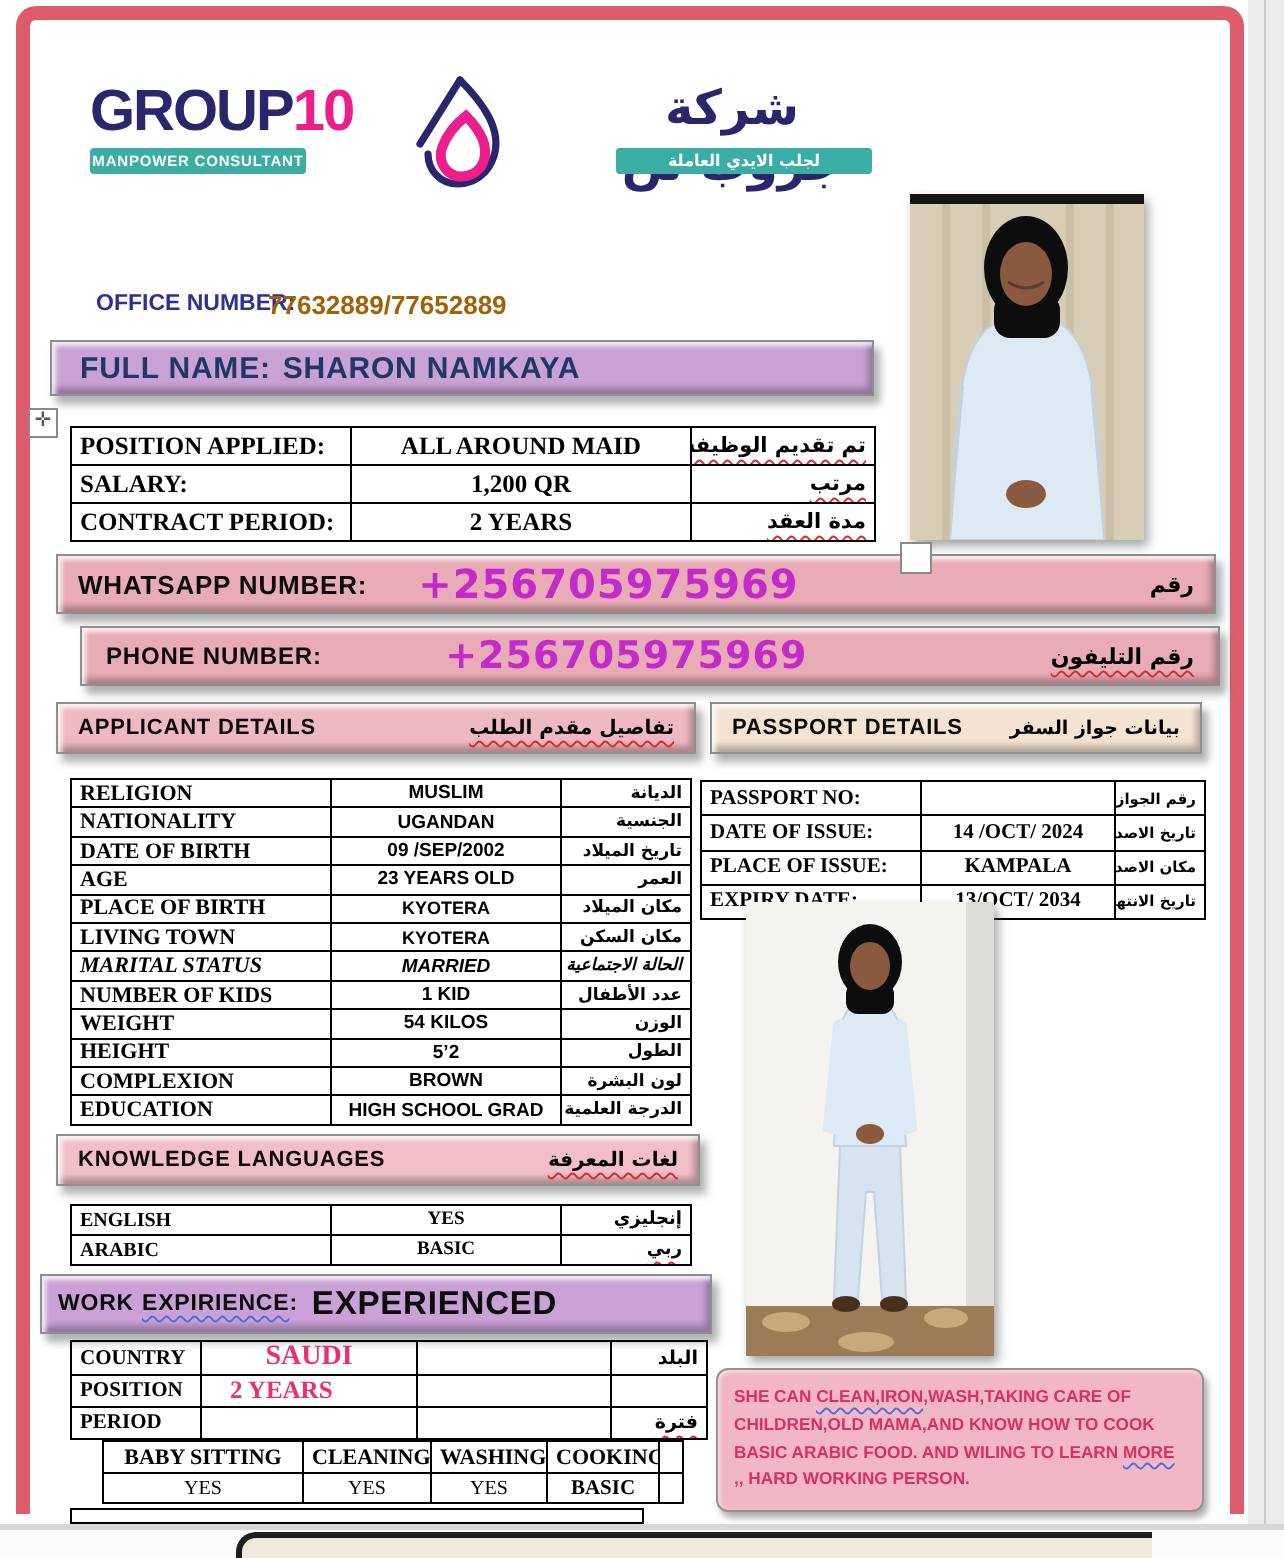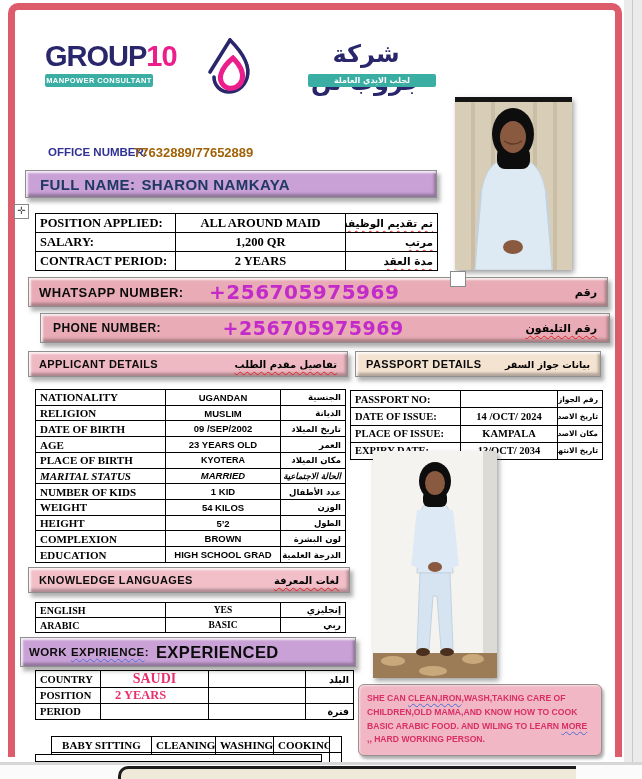--- a/index.html
+++ b/index.html
@@ -152,43 +152,48 @@
 
   <div class="abs" style="left:35px;top:389px;width:310px;height:174px;">
     <table class="doc">
       <colgroup>
           <col style="width:130px">
           <col style="width:115px">
           <col style="width:65px">
         </colgroup>
       <tbody>
           <tr style="height:14px;">
+            <td class="lbl" style="font-size:11px;">RELIGION</td>
+            <td class="val valsans" style="font-size:9.5px;">MUSLIM</td>
+            <td class="ar" style="font-size:8.5px;">الديانة</td>
+          </tr>
+      <tr style="height:14px;">
             <td class="lbl" style="font-size:11px;">NATIONALITY</td>
             <td class="val valsans" style="font-size:9.5px;">UGANDAN</td>
             <td class="ar" style="font-size:8.5px;">الجنسية</td>
           </tr>
       <tr style="height:14px;">
-            <td class="lbl" style="font-size:11px;">RELIGION</td>
-            <td class="val valsans" style="font-size:9.5px;">MUSLIM</td>
-            <td class="ar" style="font-size:8.5px;">الديانة</td>
-          </tr>
-      <tr style="height:14px;">
             <td class="lbl" style="font-size:11px;">DATE OF BIRTH</td>
             <td class="val valsans" style="font-size:9.5px;">09 /SEP/2002</td>
             <td class="ar" style="font-size:8.5px;">تاريخ الميلاد</td>
           </tr>
       <tr style="height:14px;">
             <td class="lbl" style="font-size:11px;">AGE</td>
             <td class="val valsans" style="font-size:9.5px;">23 YEARS OLD</td>
             <td class="ar" style="font-size:8.5px;">العمر</td>
           </tr>
       <tr style="height:14px;">
             <td class="lbl" style="font-size:11px;">PLACE OF BIRTH</td>
             <td class="val valsans" style="font-size:9px;">KYOTERA</td>
             <td class="ar" style="font-size:8.5px;">مكان الميلاد</td>
+          </tr>
+      <tr style="height:14px;">
+            <td class="lbl" style="font-size:11px;">LIVING TOWN</td>
+            <td class="val valsans" style="font-size:9px;">KYOTERA</td>
+            <td class="ar" style="font-size:8.5px;">مكان السكن</td>
           </tr>
       <tr style="height:14px;font-style:italic;">
             <td class="lbl" style="font-size:11px;">MARITAL STATUS</td>
             <td class="val valsans" style="font-size:9.5px;">MARRIED</td>
             <td class="ar" style="font-size:8.5px;">الحالة الاجتماعية</td>
           </tr>
       <tr style="height:14px;">
             <td class="lbl" style="font-size:11px;">NUMBER OF KIDS</td>
             <td class="val valsans" style="font-size:9.5px;">1 KID</td>
             <td class="ar" style="font-size:8.5px;">عدد الأطفال</td>
@@ -307,21 +312,21 @@
       <tr style="height:16px;">
             <td class="lbl" style="font-size:10.5px;">PERIOD</td>
             <td class="val"></td>
             <td></td>
             <td class="ar wavy-red" style="font-size:9.5px;">فترة</td>
           </tr>
     </tbody>
       </table>
   </div>
 
-  <div class="abs" style="left:35px;top:736px;width:290px;height:32px;padding-left:16px;">
+  <div class="abs" style="left:35px;top:720px;width:290px;height:32px;padding-left:16px;">
     <table class="doc">
       <colgroup>
           <col style="width:100px">
           <col style="width:64px">
           <col style="width:58px">
           <col style="width:56px">
           <col style="width:12px">
         </colgroup>
       <tbody>
           <tr style="height:16px;">

